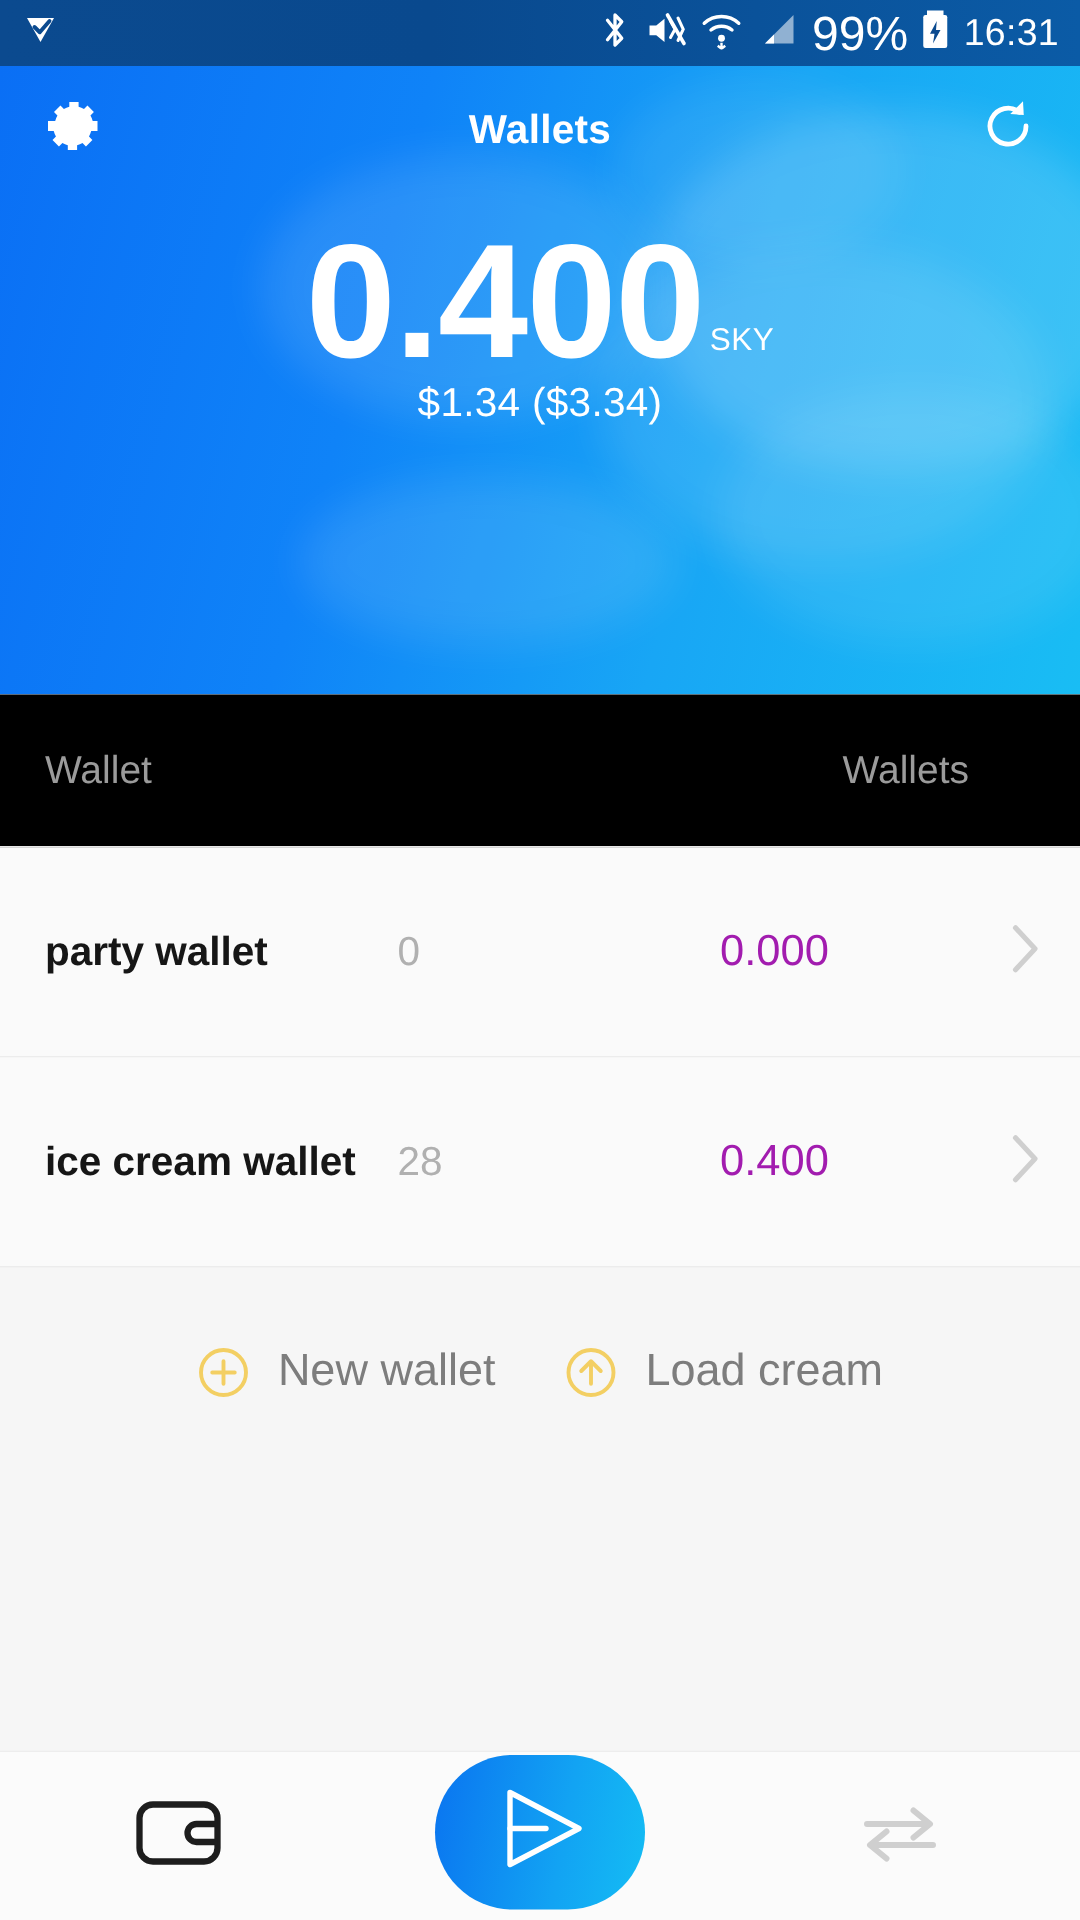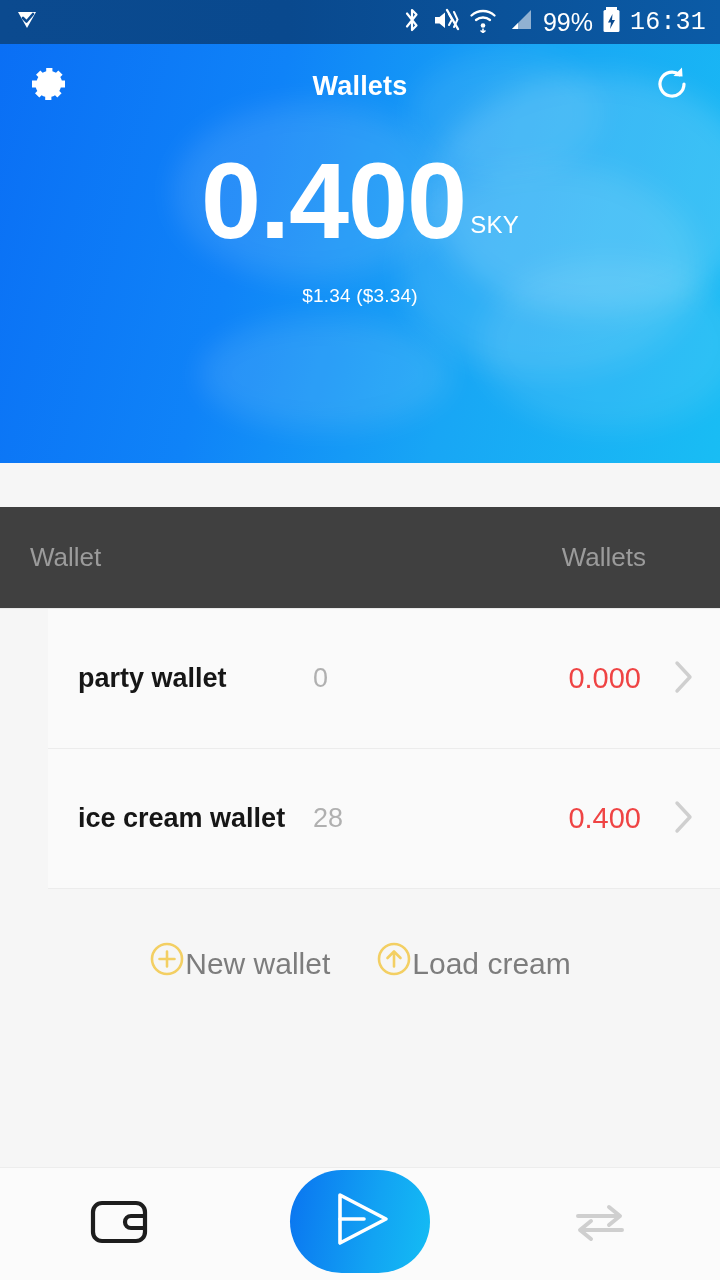--- a/index.html
+++ b/index.html
@@ -13,22 +13,22 @@
 
   
   .statusbar{
     position:absolute; top:0; left:0; width:720px; height:44px;
     background:linear-gradient(90deg,#0b4a8f 0%,#09498e 40%,#0b5ba6 100%);
     display:flex; align-items:center; justify-content:space-between;
     padding:0 14px 0 14px;
   }
   .sb-left{ display:flex; align-items:center; gap:8px; }
   .sb-right{ display:flex; align-items:center; gap:9px; }
-  .sb-text{ color:#fff; font-size:25px; font-weight:400; letter-spacing:0.2px; line-height:1;font-family:Liberation Mono, monospace; }
-  .sb-pct{ color:#fff; font-size:25px; line-height:1; }
+  .sb-text{ color:#fff; font-size:25px; font-weight:400; letter-spacing:0.2px; line-height:1; }
+  .sb-pct{ color:#fff; font-size:32px; line-height:1; }
 
   
   .hero{
     position:absolute; top:44px; left:0; width:720px; height:419px;
     background:linear-gradient(105deg,#0a6ff5 0%,#0f83f8 35%,#18a6f5 65%,#19bdf4 100%);
     overflow:hidden;
   }
   .coin{
     position:absolute; border-radius:50%;
     background:rgba(255,255,255,0.12);
@@ -52,64 +52,62 @@
   }
   .icon-btn{ width:52px; height:52px; display:flex; align-items:center; justify-content:center; position:relative; z-index:4; }
 
   .hero-body{ position:relative; z-index:3; text-align:center; margin-top:22px; }
   .bal-line{ display:flex; align-items:flex-end; justify-content:center; }
   .bal-amount{
     color:#ffffff; font-size:108px; font-weight:bold; line-height:0.95;
     letter-spacing:-1px;
   }
   .bal-unit{
-    color:#ffffff; font-size:24px; font-weight:400; margin-left:4px;
+    color:#ffffff; font-size:21px; font-weight:400; margin-left:4px;
     padding-bottom:14px; letter-spacing:0.3px;
   }
   .fiat{
-    color:#ffffff; font-size:19px; margin-top:32px; letter-spacing:0.2px;
+    color:#ffffff; font-size:27px; letter-spacing:0.2px;
   }
   .hours-pill{
     display:inline-block; margin-top:30px;
     background:rgba(255,255,255,0.23);
     color:#19222b; font-size:25px;
     padding:13px 34px; border-radius:28px;
     letter-spacing:0.1px;
   }
 
   
   .list-wrap{ position:absolute; top:463px; left:0; width:720px; bottom:113px; background:#f6f6f6; }
   .thead{
     height:102px; display:flex; align-items:center;
-    background:#404040;
+    background:#000000;
     border-bottom:1px solid #e9e9e9;
-    margin-top:44px;
   }
   .th{ color:#9b9b9b; font-size:26px; font-weight:400; }
   .col-name{ width:265px; padding-left:30px; }
   .col-hours{ width:215px; }
   .col-bal{ flex:1; text-align:right; padding-right:74px; }
 
   .row{
     height:140px; display:flex; align-items:center;
     background:#fafafa;
     border-bottom:1px solid #ececec;
     position:relative;
-    margin-left:48px;
   }
   .cell-name{ width:265px; padding-left:30px; color:#161616; font-size:27px; font-weight:bold; }
   .cell-hours{ width:215px; color:#b0b0b0; font-size:27px; }
-  .cell-bal{ flex:1; text-align:right; padding-right:79px; color:#ef4444; font-size:29px; }
+  .cell-bal{ flex:1; padding-right:44px; color:#a21caf; font-size:29px; }
   .chev{ position:absolute; right:22px; top:50%; transform:translateY(-50%); }
 
   .actions{
     display:flex; align-items:center; justify-content:center; gap:46px;
     padding-top:52px; background:#f6f6f6;
   }
-  .action{ display:flex; align-items:flex-end; gap:0; }
+  .action{ display:flex; align-items:flex-start; gap:18px; }
   .action-label{ color:#7d7d7d; font-size:30px; }
 
   
   .bottomnav{
     position:absolute; bottom:0; left:0; width:720px; height:113px;
     background:#fbfbfb; border-top:1px solid #ededed;
     display:flex; align-items:center; justify-content:space-around;
   }
   .nav-item{ width:140px; display:flex; align-items:center; justify-content:center; }
   .send-btn{

